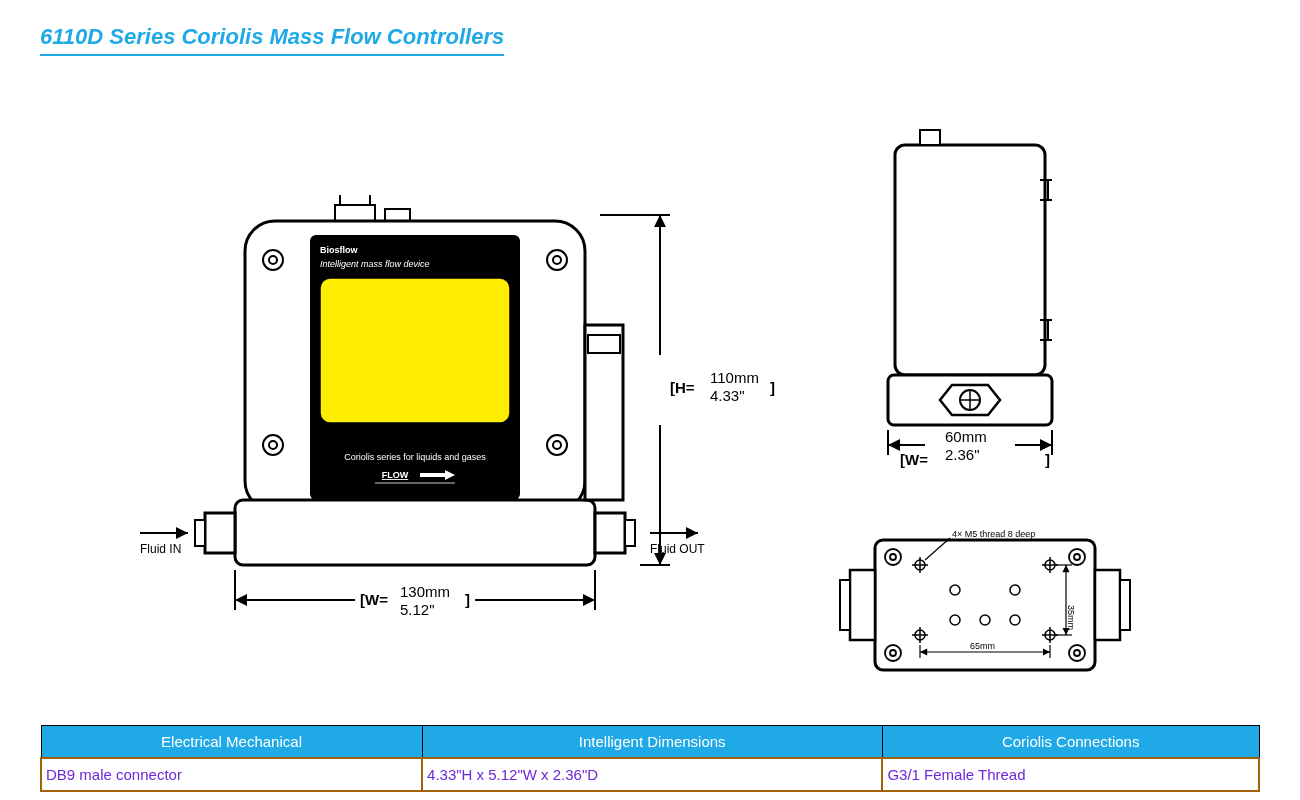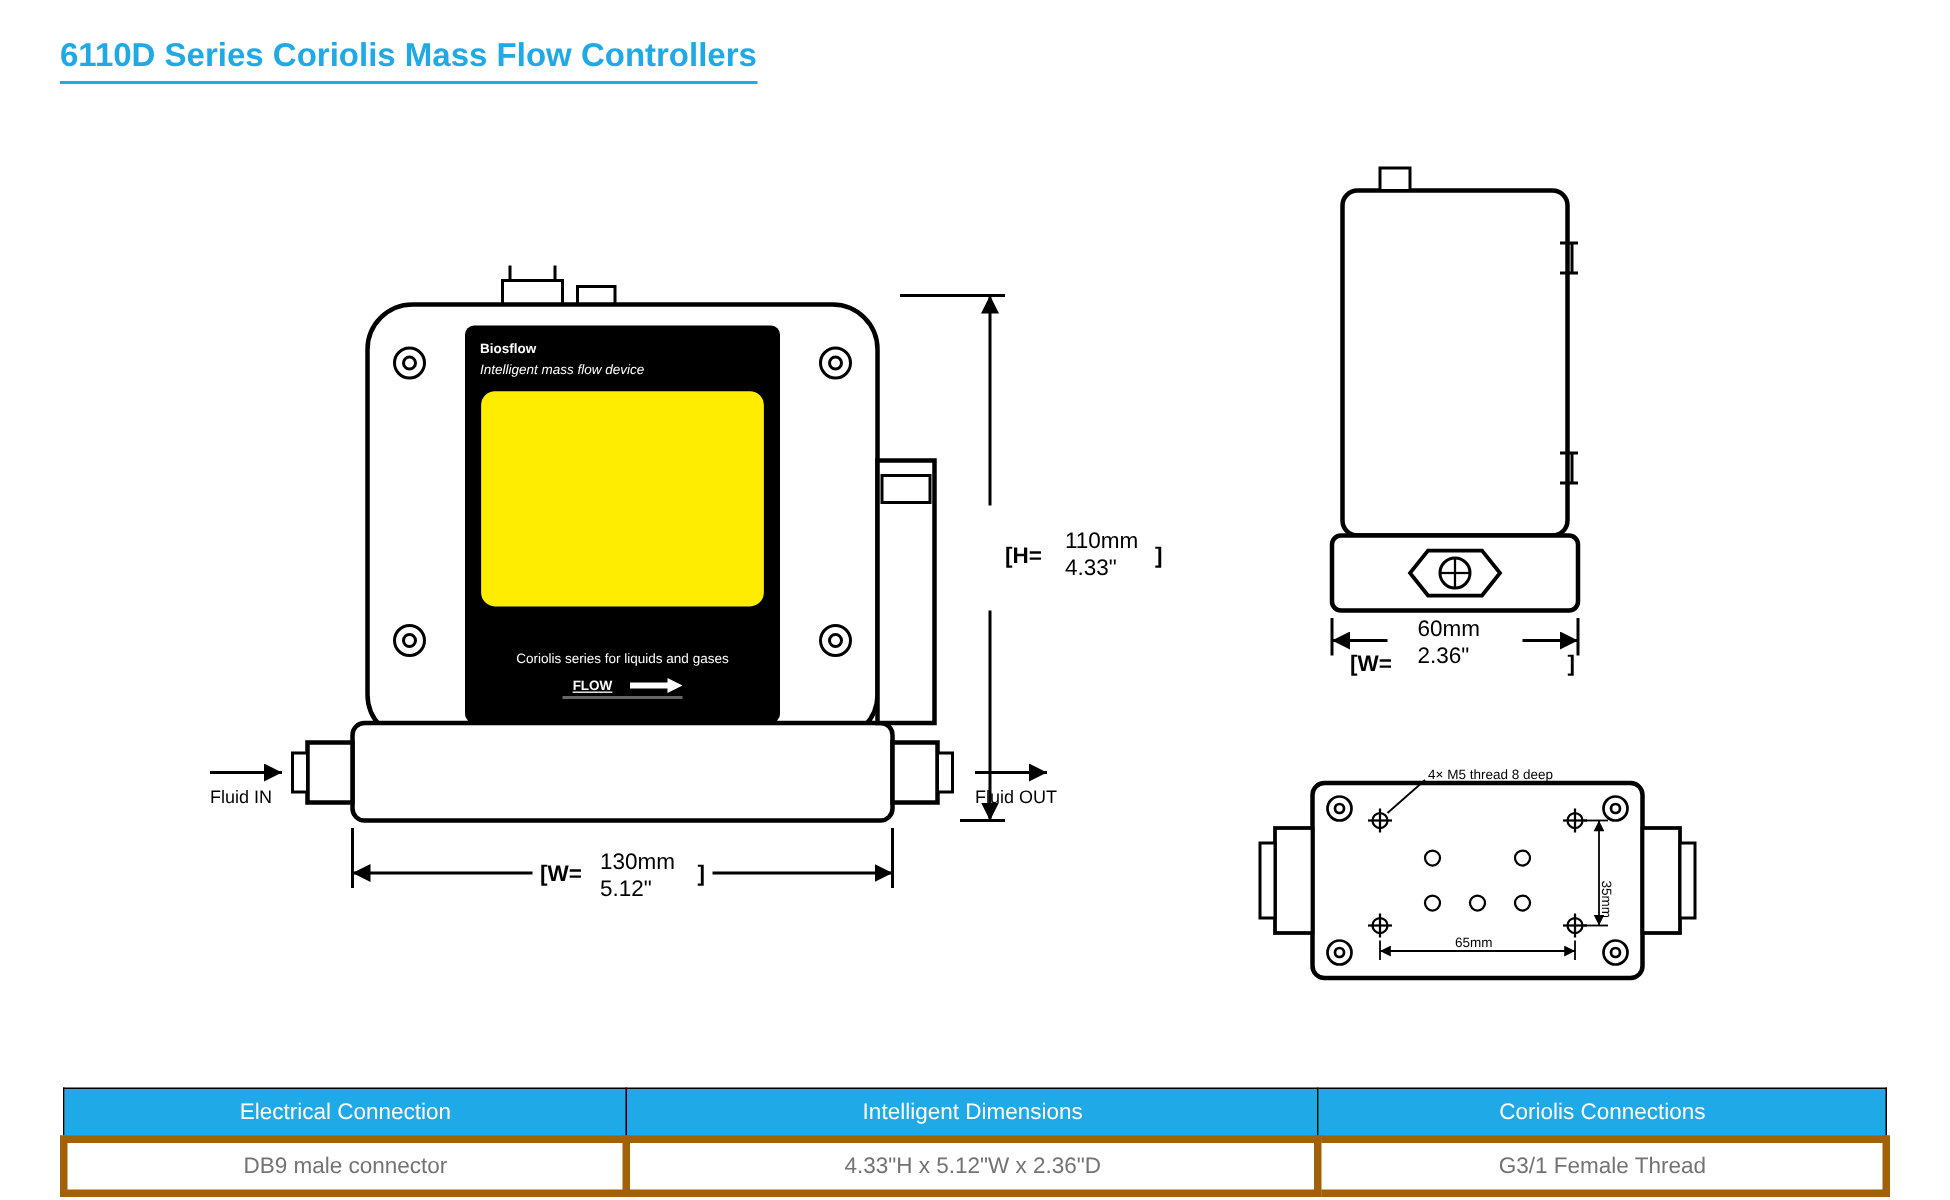--- a/index.html
+++ b/index.html
@@ -1,22 +1,22 @@
 <!DOCTYPE html>
 <html><head>
 <meta charset="utf-8">
 <style>
   * { box-sizing: border-box; margin: 0; padding: 0; }
   body { font-family: Arial, Helvetica, sans-serif; background: #fff; width: 1300px; height: 800px; position: relative; overflow: hidden; }
-  .title { position: absolute; top: 24px; left: 40px; color: #1fa9e6; font-size: 22px; border-bottom: 2px solid #1fa9e6; padding-bottom: 4px; }
-  .diagram-area { position: absolute; top: 92px; left: 40px; width: 1220px; height: 590px; }
+  .title { position: absolute; top: 24px; left: 40px; color: #1fa9e6; font-size: 22px; border-bottom: 2px solid #1fa9e6; padding-bottom: 4px; font-style: italic; }
+  .diagram-area { position: absolute; top: 110px; left: 40px; width: 1220px; height: 590px; }
   svg { position: absolute; }
   .spec-table { position: absolute; top: 725px; left: 40px; width: 1220px; border-collapse: collapse; }
   .spec-table th { background: #1fa9e6; color: #fff; font-weight: normal; font-size: 15px; padding: 7px 4px; text-align: center; border: 1px solid #000; }
-  .spec-table td { font-size: 15px; padding: 7px 4px; text-align: center; border: 5px solid #a16207; color: #737373; }
+  .spec-table td { font-size: 15px; padding: 7px 4px; border: 2px solid #a16207; color: #6d28d9; }
   .dim-label { font-family: Arial, sans-serif; font-size: 15px; fill: #000; }
   .small-label { font-family: Arial, sans-serif; font-size: 12px; fill: #000; }
   .tiny-label { font-family: Arial, sans-serif; font-size: 9px; fill: #fff; }
   .tiny-dark { font-family: Arial, sans-serif; font-size: 9px; fill: #000; }
 </style>
 </head>
 <body>
 
 <h1 class="title">6110D Series Coriolis Mass Flow Controllers</h1>
 
@@ -179,21 +179,21 @@
   <line x1="236" y1="125" x2="252" y2="125" stroke="#000" stroke-width="1.2"></line>
   <line x1="246" y1="55" x2="246" y2="125" stroke="#000" stroke-width="1.2" marker-start="url(#arrL)" marker-end="url(#arrR)"></line>
   <text class="tiny-dark" x="248" y="95" transform="rotate(90 248 95)">35mm</text>
 </svg>
 
 </div>
 
 <table class="spec-table">
   <tbody>
       <tr>
-    <th>Electrical Connection</th>
+    <th>Electrical Mechanical</th>
     <th>Intelligent Dimensions</th>
     <th>Coriolis Connections</th>
   </tr>
   <tr>
     <td>DB9 male connector</td>
     <td>4.33"H x 5.12"W x 2.36"D</td>
     <td>G3/1 Female Thread</td>
   </tr>
 </tbody>
   </table>

